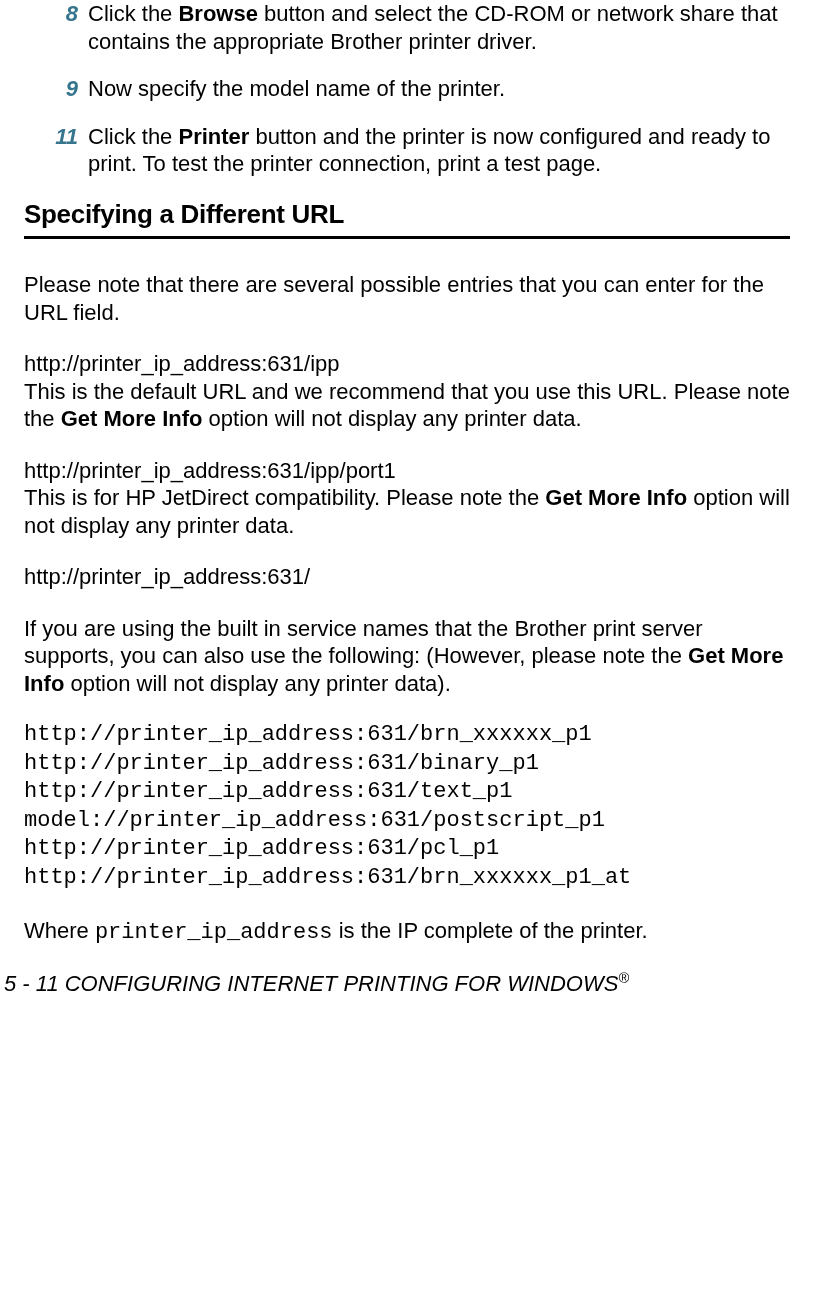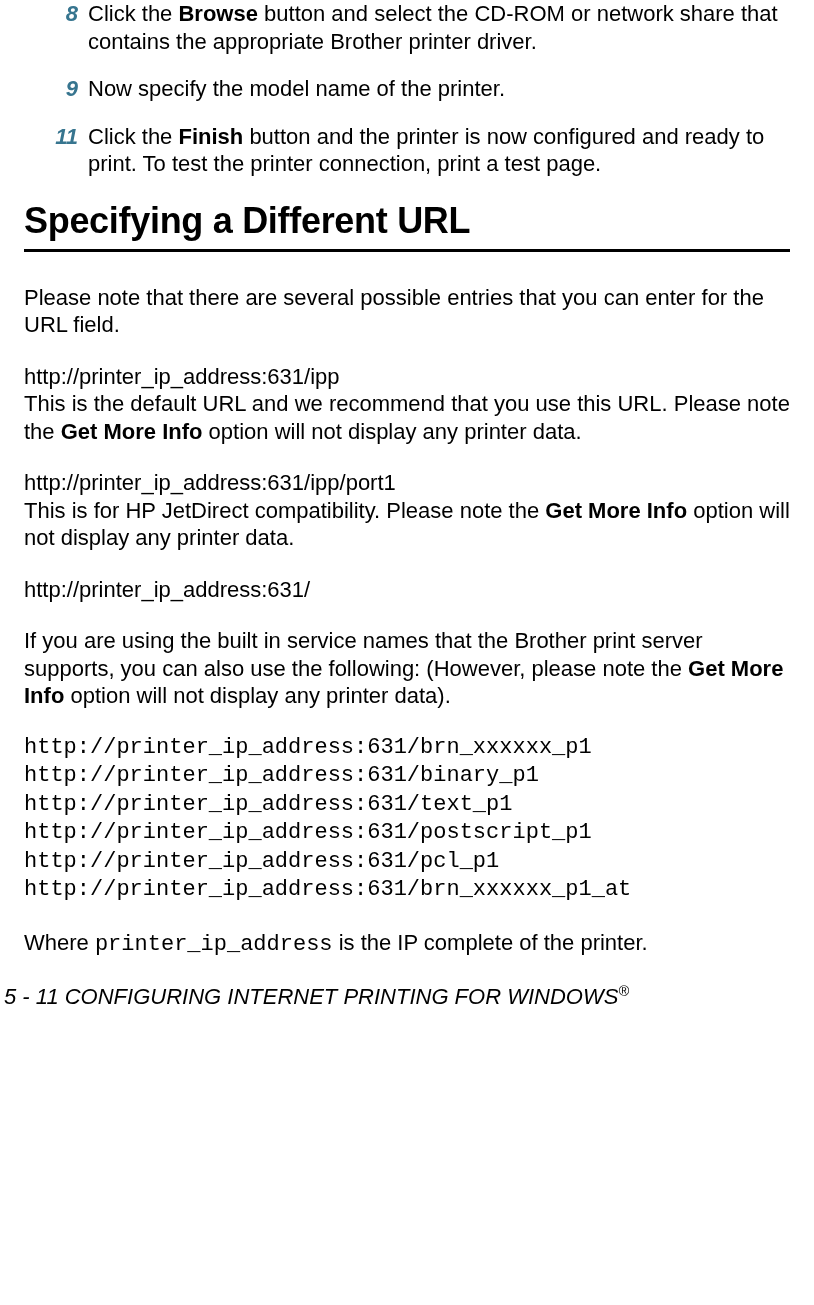--- a/index.html
+++ b/index.html
@@ -22,21 +22,21 @@
       font-style: italic;
       min-width: 38px;
       text-align: right;
       padding-right: 10px;
       flex-shrink: 0;
     }
     .step-text {
       flex: 1;
     }
     h2 {
-      font-size: 36px;
+      font-size: 26px;
       font-weight: bold;
       margin: 18px 0 6px 0;
       letter-spacing: -0.3px;
     }
     hr.rule {
       border: none;
       border-top: 3px solid #000;
       margin: 0 0 32px 0;
     }
     p {
@@ -79,21 +79,21 @@
   <div class="step">
     <div class="step-num">8</div>
     <div class="step-text">Click the <b>Browse</b> button and select the CD-ROM or network share that contains the appropriate Brother printer driver.</div>
   </div>
   <div class="step">
     <div class="step-num">9</div>
     <div class="step-text">Now specify the model name of the printer.</div>
   </div>
   <div class="step">
     <div class="step-num">11</div>
-    <div class="step-text">Click the <b>Finish</b> button and the printer is now configured and ready to print. To test the printer connection, print a test page.</div>
+    <div class="step-text">Click the <b>Printer</b> button and the printer is now configured and ready to print. To test the printer connection, print a test page.</div>
   </div>
 </div>
 
 <h2>Specifying a Different URL</h2>
 <hr class="rule">
 
 <p>Please note that there are several possible entries that you can enter for the URL field.</p>
 
 <div class="url-block">
   <div class="url-title">http://printer_ip_address:631/ipp</div>
@@ -107,21 +107,21 @@
 
 <div class="url-block">
   <div class="url-title">http://printer_ip_address:631/</div>
 </div>
 
 <p>If you are using the built in service names that the Brother print server supports, you can also use the following: (However, please note the <b>Get More Info</b> option will not display any printer data).</p>
 
 <div class="code-block"><span>http://printer_ip_address:631/brn_xxxxxx_p1</span>
 <span>http://printer_ip_address:631/binary_p1</span>
 <span>http://printer_ip_address:631/text_p1</span>
-<span>http://printer_ip_address:631/postscript_p1</span>
+<span>model://printer_ip_address:631/postscript_p1</span>
 <span>http://printer_ip_address:631/pcl_p1</span>
 <span>http://printer_ip_address:631/brn_xxxxxx_p1_at</span></div>
 
 <p>
   <span>Where </span><span class="code-inline">printer_ip_address</span><span> is the IP complete of the printer.</span>
 </p>
 
 <div class="footer">
   <span>5 - 11 CONFIGURING INTERNET PRINTING FOR WINDOWS</span><span class="sup">®</span>
 </div>

